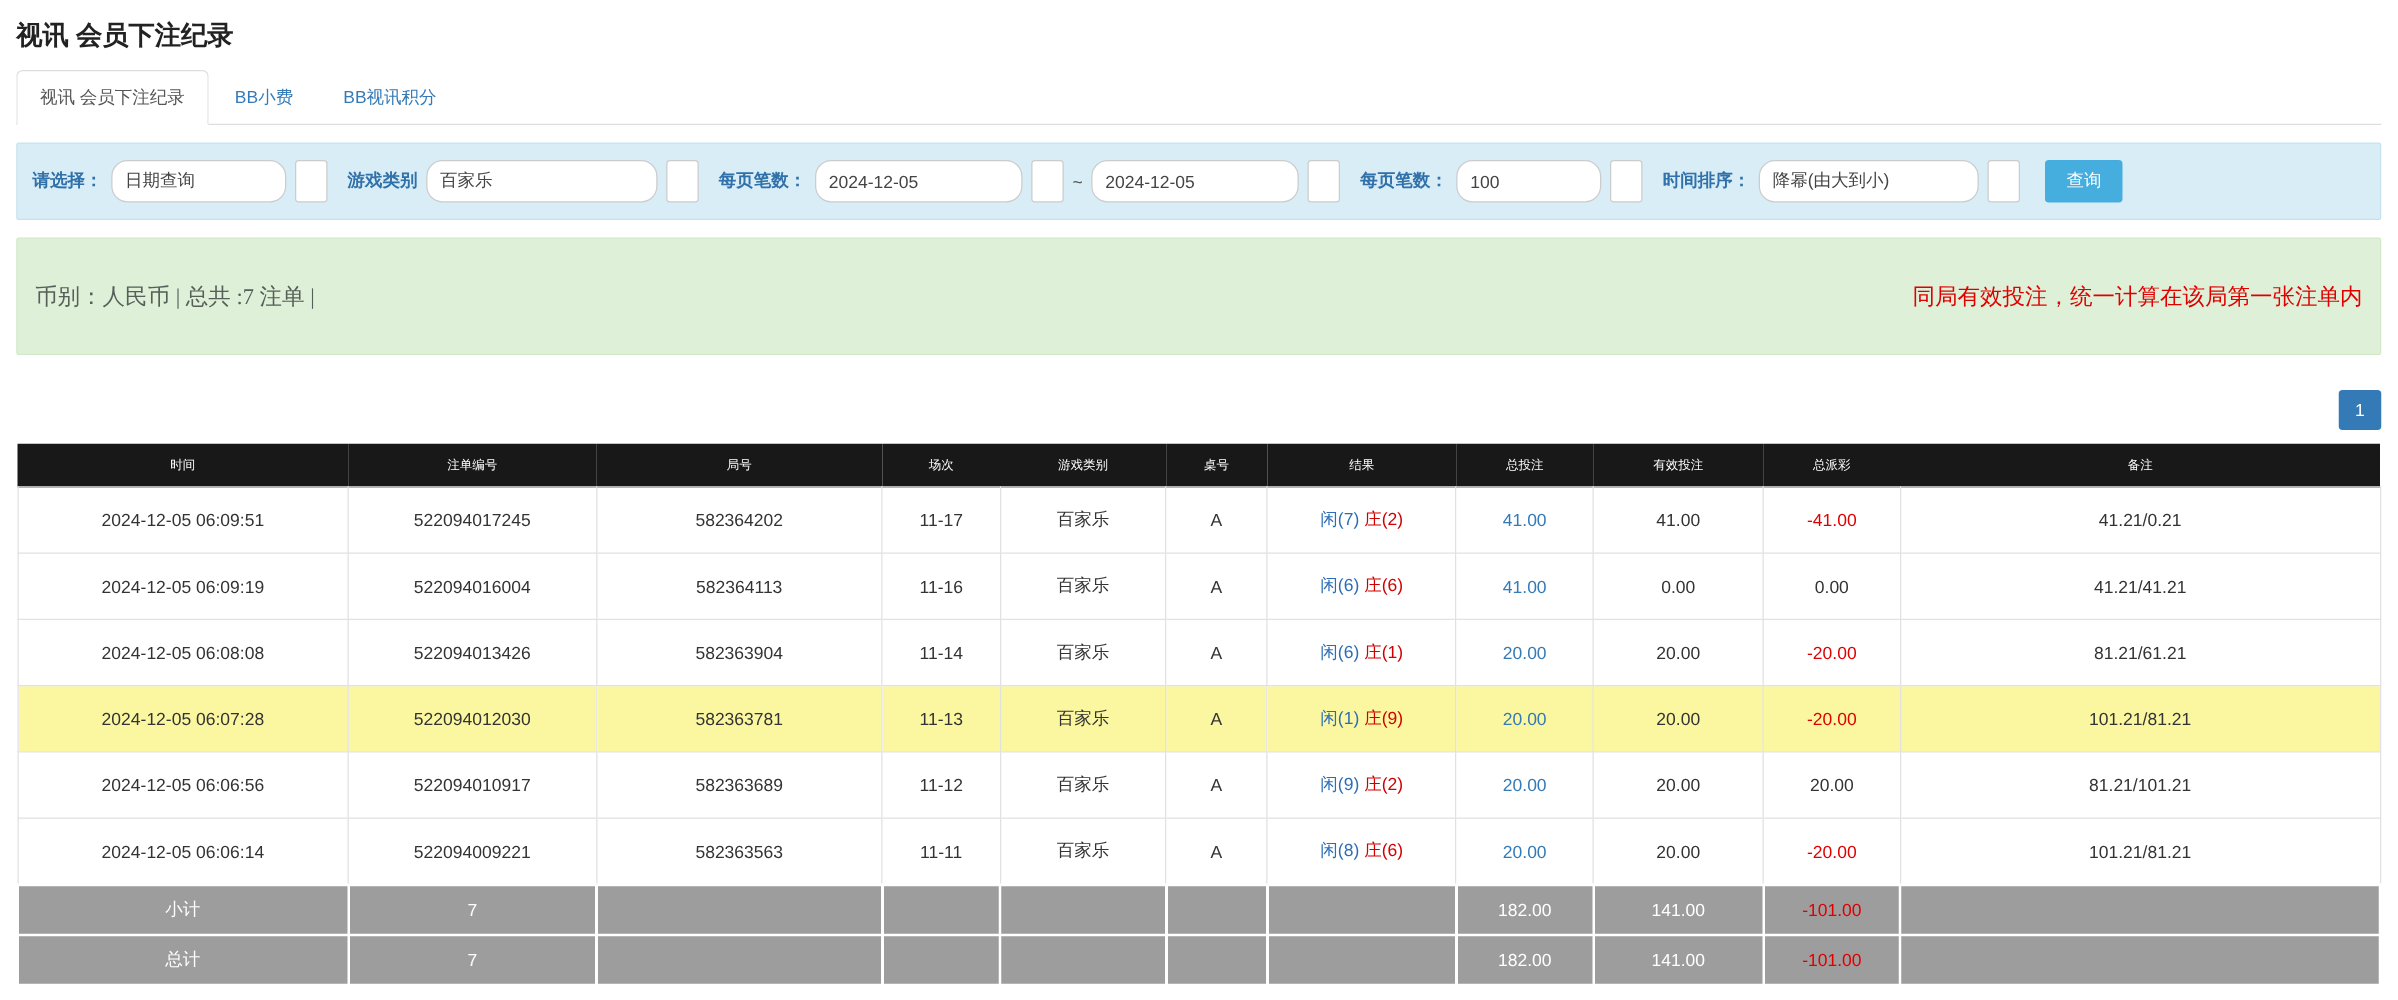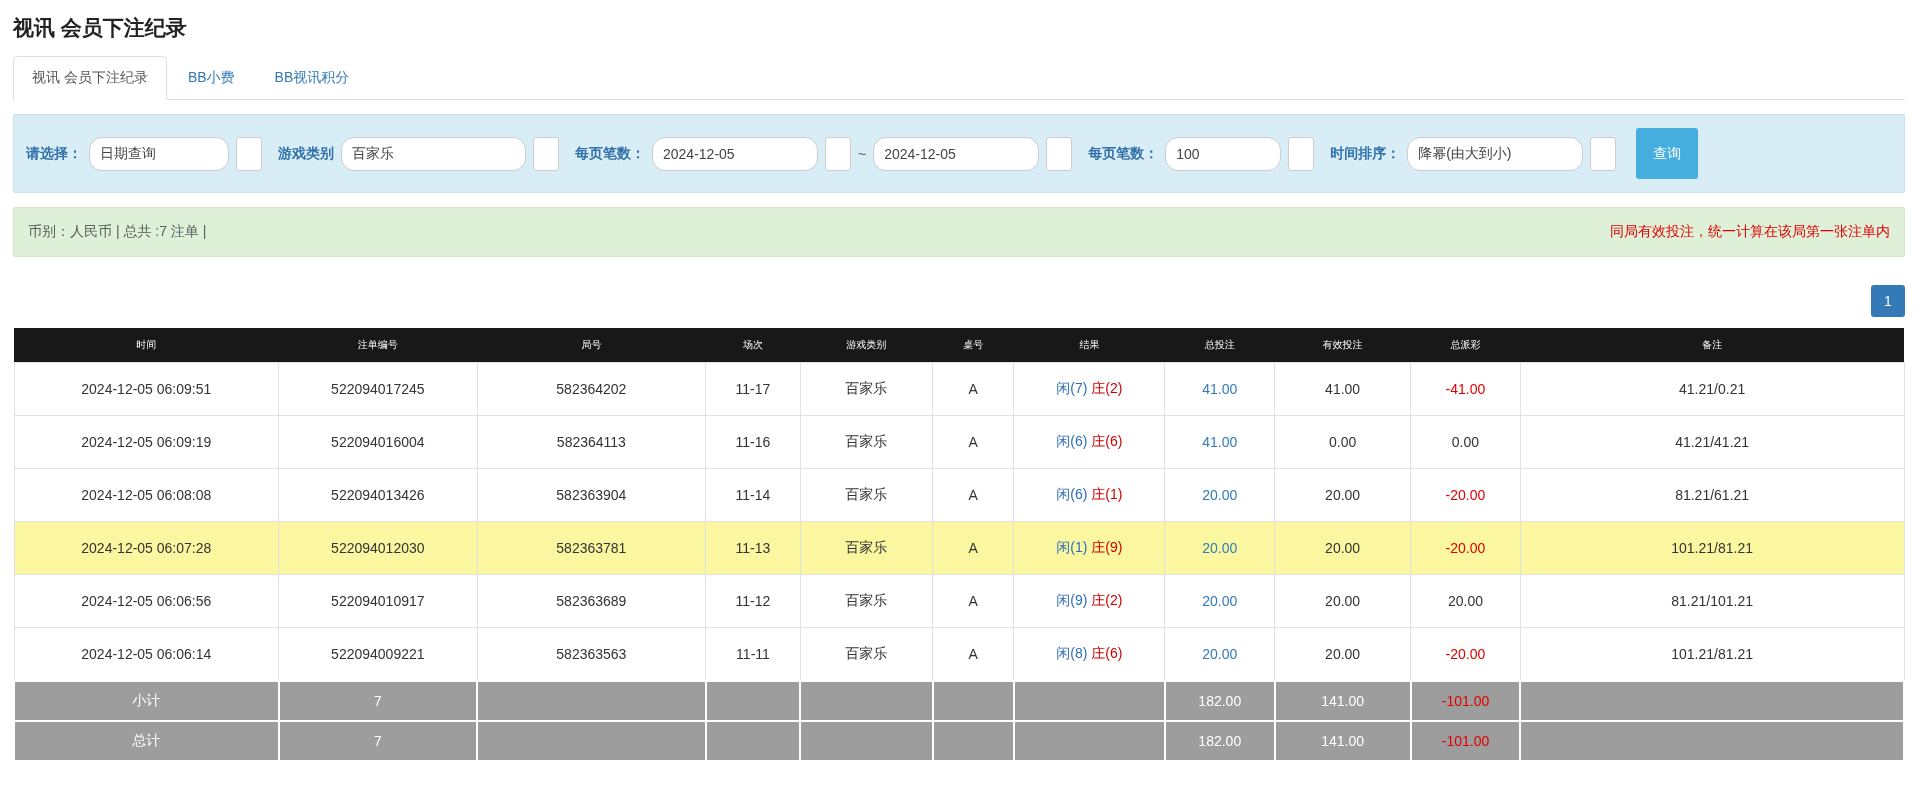--- a/index.html
+++ b/index.html
@@ -30,30 +30,30 @@
   .tin {
     height: 34px; border: 1px solid #ccc; border-radius: 13px; padding: 0 10px;
     font-size: 14px; font-family: inherit; color: #444; background: #fff;
   }
   .mini {
     width: 26px; height: 34px; border: 1px solid #ccc; border-radius: 3px;
     background: #fff; display: inline-block; cursor: pointer;
   }
   .tilde { color: #555; }
   .btn-query {
-    height: 51px; padding: 0 17px; background: var(--button-blue, #46aede);
+    height: 34px; padding: 0 17px; background: var(--button-blue, #46aede);
     color: #fff; border: none; border-radius: 3px; font-size: 14px;
     font-family: inherit; margin-left: 4px; cursor: pointer;
   }
 
   .alert {
     margin-top: 14px; background: var(--summary-bg, #dff0d8);
     border: 1px solid #d2e8c6; border-radius: 2px;
-    padding: 15px 14px; display: flex; justify-content: space-between;
-    align-items: center; font-size: 14px; color: #55605a;
+    padding: 34px 14px; display: flex; justify-content: space-between;
+    align-items: center; font-size: 18px; color: #55605a; font-family: Liberation Serif, serif;
   }
   .alert .warn { color: var(--negative, #e00000); }
 
   .pag-row { display: flex; justify-content: flex-end; margin: 28px 0 11px; }
   .pag {
     min-width: 34px; height: 32px; background: var(--accent, #337ab7); color: #fff;
     display: flex; align-items: center; justify-content: center;
     font-size: 14px; border-radius: 3px; cursor: pointer;
   }
 

